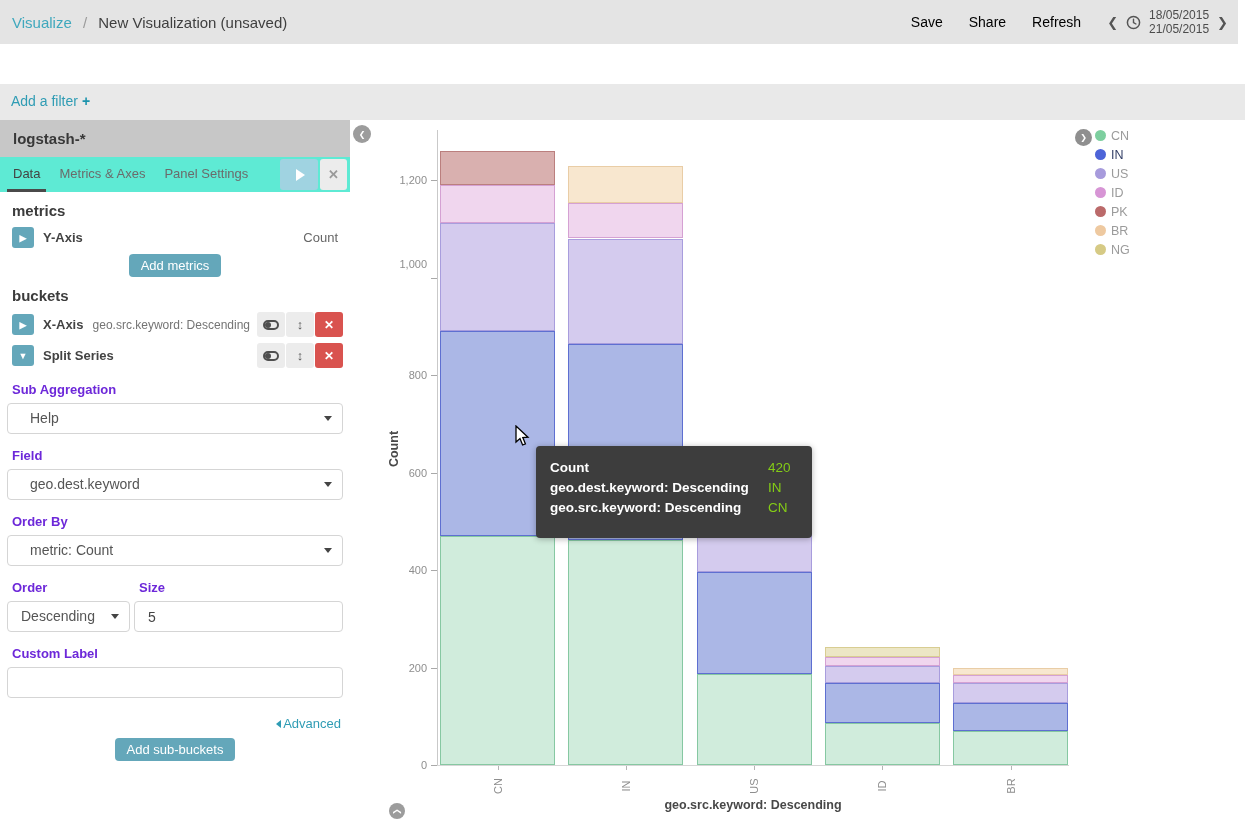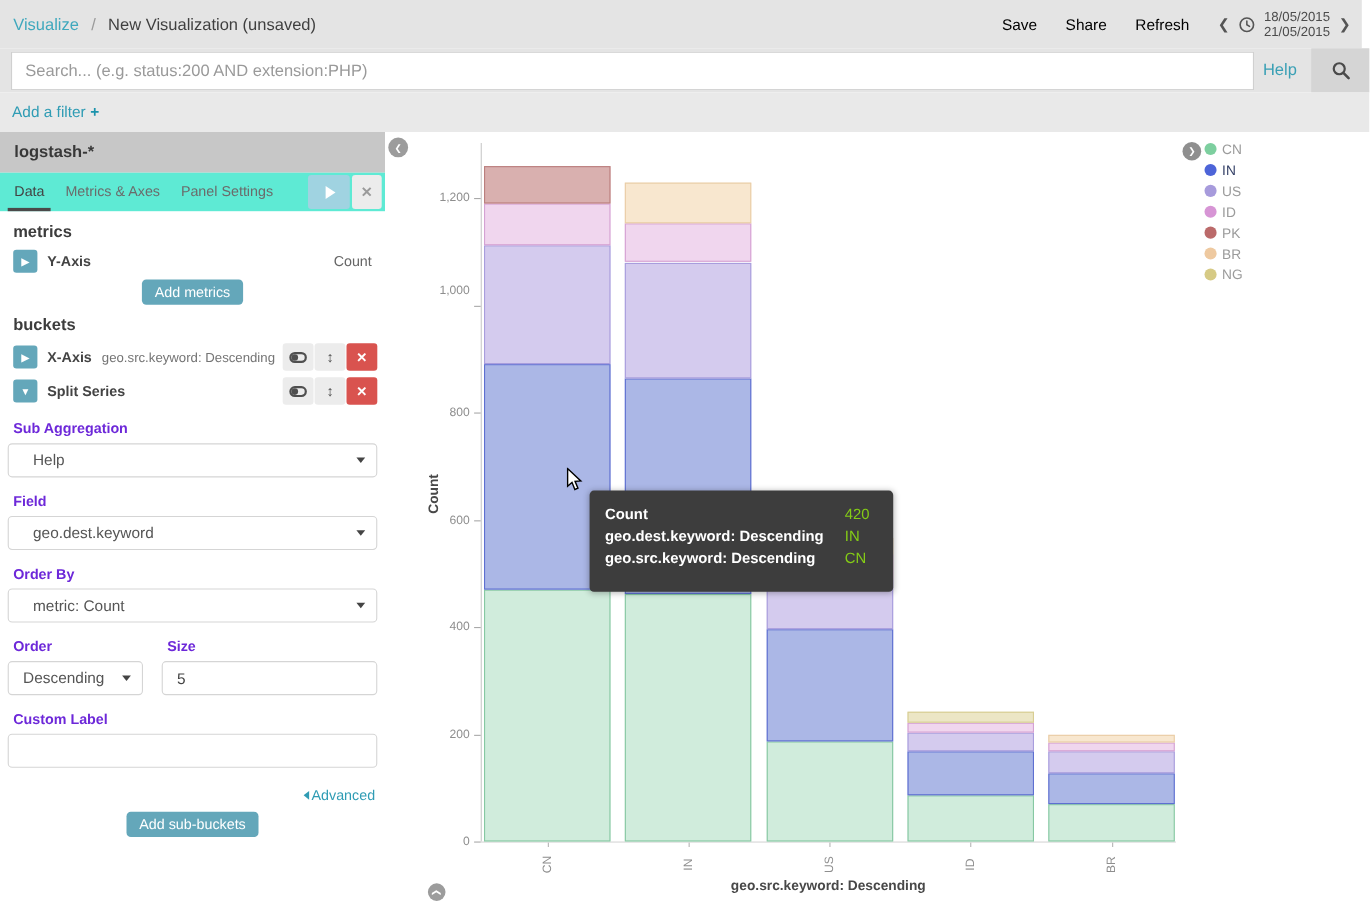--- a/index.html
+++ b/index.html
@@ -57,21 +57,21 @@
   .toggle-glyph::before { content:""; position:absolute; left:0px; top:0px; width:6px; height:6px; background:#4f4f4f; border-radius:50%; }
   .updown-glyph { font-size:13px; font-weight:bold; }
   .center-row { text-align:center; margin:6px 0 8px; }
   .teal-btn { background:#64a7ba; color:#fff; border:none; border-radius:4px; font-size:13px; padding:4px 12px; cursor:pointer; font-family:inherit; }
 
   .form-label { font-size:13px; font-weight:bold; color:#6d28d9; margin:14px 0 6px 5px; }
   .fake-select { position:relative; width:100%; height:31px; background:#fff; border:1px solid #d5d5d5; border-radius:4px; font-size:14px; color:#555; line-height:29px; padding-left:22px; cursor:pointer; }
   .fake-select.small-pad { padding-left:13px; }
   .fake-select .caret { position:absolute; right:10px; top:12px; width:0; height:0; border-left:4px solid transparent; border-right:4px solid transparent; border-top:5px solid #444; }
   .text-input { width:100%; height:31px; background:#fff; border:1px solid #d5d5d5; border-radius:4px; font-size:14px; color:#444; padding:0 13px; outline:none; font-family:inherit; }
-  .two-col { display:flex; gap:17px; }
+  .two-col { display:flex; gap:4px; }
   .two-col .col1 { width:123px; flex:0 0 auto; }
   .two-col .col2 { flex:1; }
   .two-col .form-label { margin-top:14px; }
   .advanced-row { text-align:right; margin:16px 2px 2px 0; }
   .advanced-link { font-size:13px; color:#2f9cb4; cursor:pointer; }
   .advanced-link .tri { display:inline-block; width:0; height:0; border-top:4px solid transparent; border-bottom:4px solid transparent; border-right:5px solid #2f9cb4; margin-right:2px; }
 
   
   .chart-panel { position:absolute; left:350px; top:120px; width:895px; height:703px; background:#fff; }
   .collapse-circle { position:absolute; width:18px; height:18px; border-radius:50%; background:#9c9c9c; color:#fff; display:flex; align-items:center; justify-content:center; font-size:8px; font-weight:bold; cursor:pointer; }
@@ -127,30 +127,20 @@
           </svg>
         <span class="dates">
           <div>18/05/2015</div>
           <div>21/05/2015</div>
         </span>
         <span class="tp-chev">❯</span>
       </span>
     </div>
   </div>
 
-  <div class="searchrow">
-    <input class="search-input" type="text" placeholder="Search... (e.g. status:200 AND extension:PHP)" style="">
-    <span class="help-link">Help</span>
-    <button class="search-btn">
-      <svg width="18" height="18" viewBox="0 0 18 18">
-          <circle cx="7.5" cy="7.5" r="5" fill="none" stroke="#4a4a4a" stroke-width="2"></circle>
-          <path d="M11.5 11.5 L16 16" stroke="#4a4a4a" stroke-width="2.4" stroke-linecap="round"></path>
-        </svg>
-    </button>
-  </div>
 
   <div class="filterrow">
     <span class="add-filter">
       <span>Add a filter</span><span class="plus">+</span>
     </span>
   </div>
 
   <div class="sidebar">
     <div class="index-header">
       <span>logstash-*</span>

